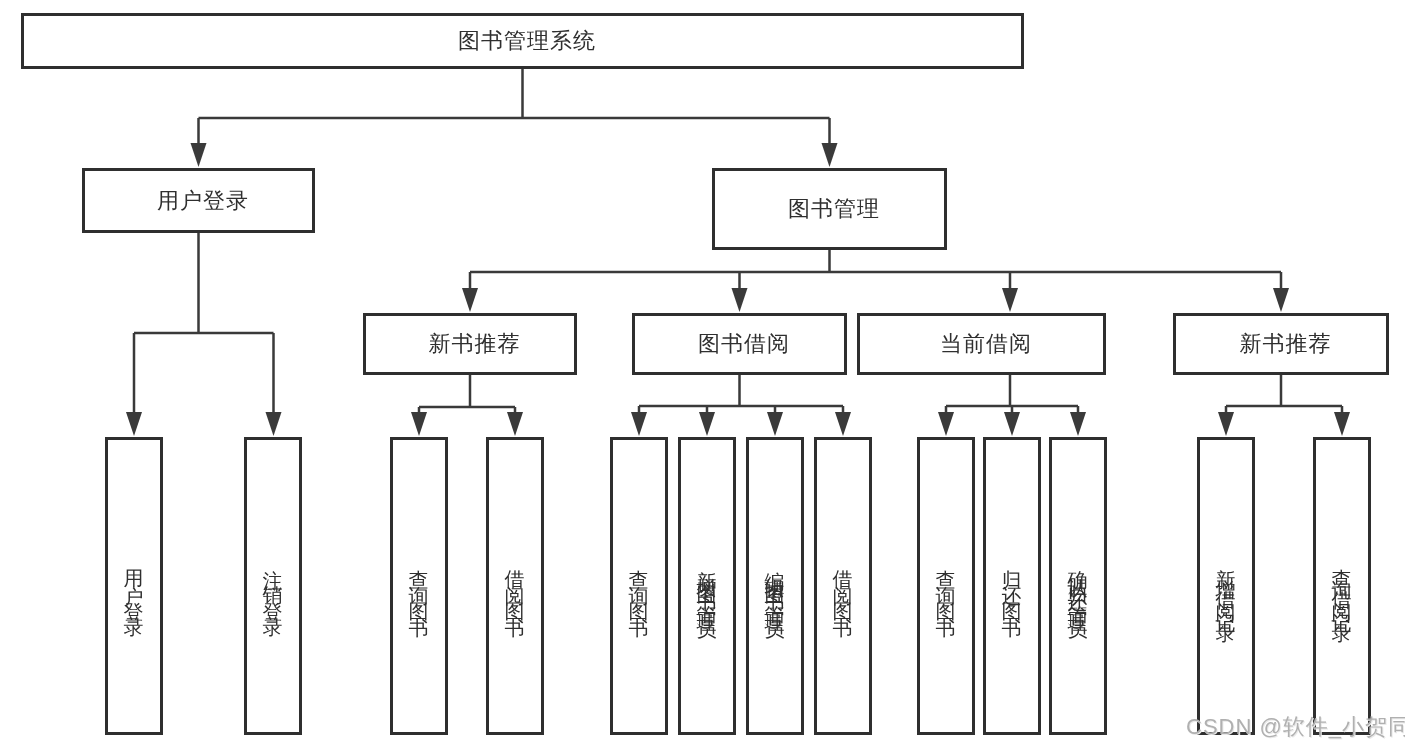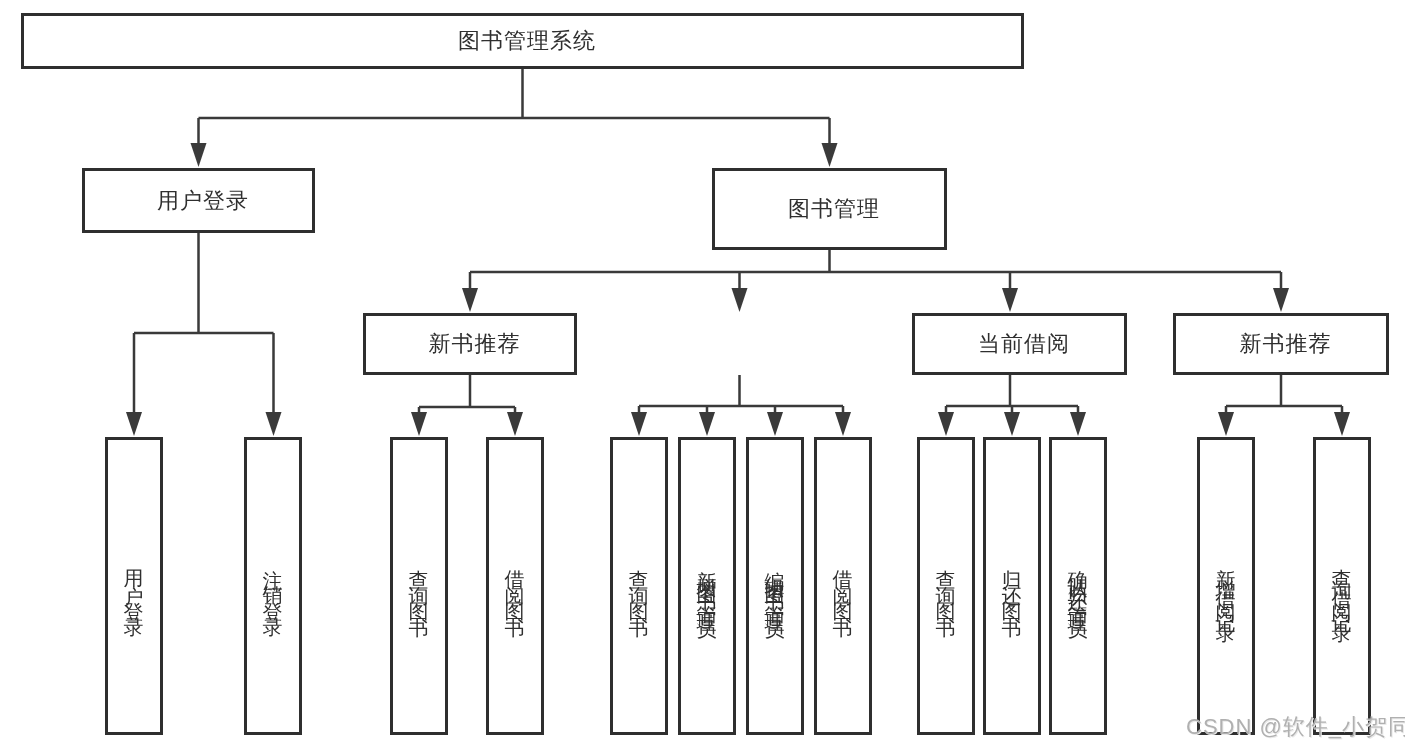--- a/index.html
+++ b/index.html
@@ -92,21 +92,22 @@
       <polygon points="1334,412 1350,412 1342,436"></polygon>
     </g>
   </svg>
 
   <div class="box h" style="left:21px;top:13px;width:1003px;height:56px">图书管理系统</div>
 
   <div class="box h" style="left:82px;top:168px;width:233px;height:65px">用户登录</div>
   <div class="box h" style="left:712px;top:168px;width:235px;height:82px">图书管理</div>
 
   <div class="box h" style="left:363px;top:313px;width:214px;height:62px">新书推荐</div>
-  <div class="box h" style="left:912px;top:313px;width:215px;height:62px">当前借阅</div>
+  <div class="box h" style="left:632px;top:313px;width:215px;height:62px">图书借阅</div>
+  <div class="box h" style="left:857px;top:313px;width:249px;height:62px">当前借阅</div>
   <div class="box h" style="left:1173px;top:313px;width:216px;height:62px">新书推荐</div>
 
   <div class="box v v-short" style="left:105px">用户登录</div>
   <div class="box v v-short" style="left:244px">注销登录</div>
 
   <div class="box v v-short" style="left:390px">查询图书</div>
   <div class="box v v-short" style="left:486px">借阅图书</div>
 
   <div class="box v v-short" style="left:610px">查询图书</div>
   <div class="box v v-long" style="left:678px">新增图书（管理员）</div>

